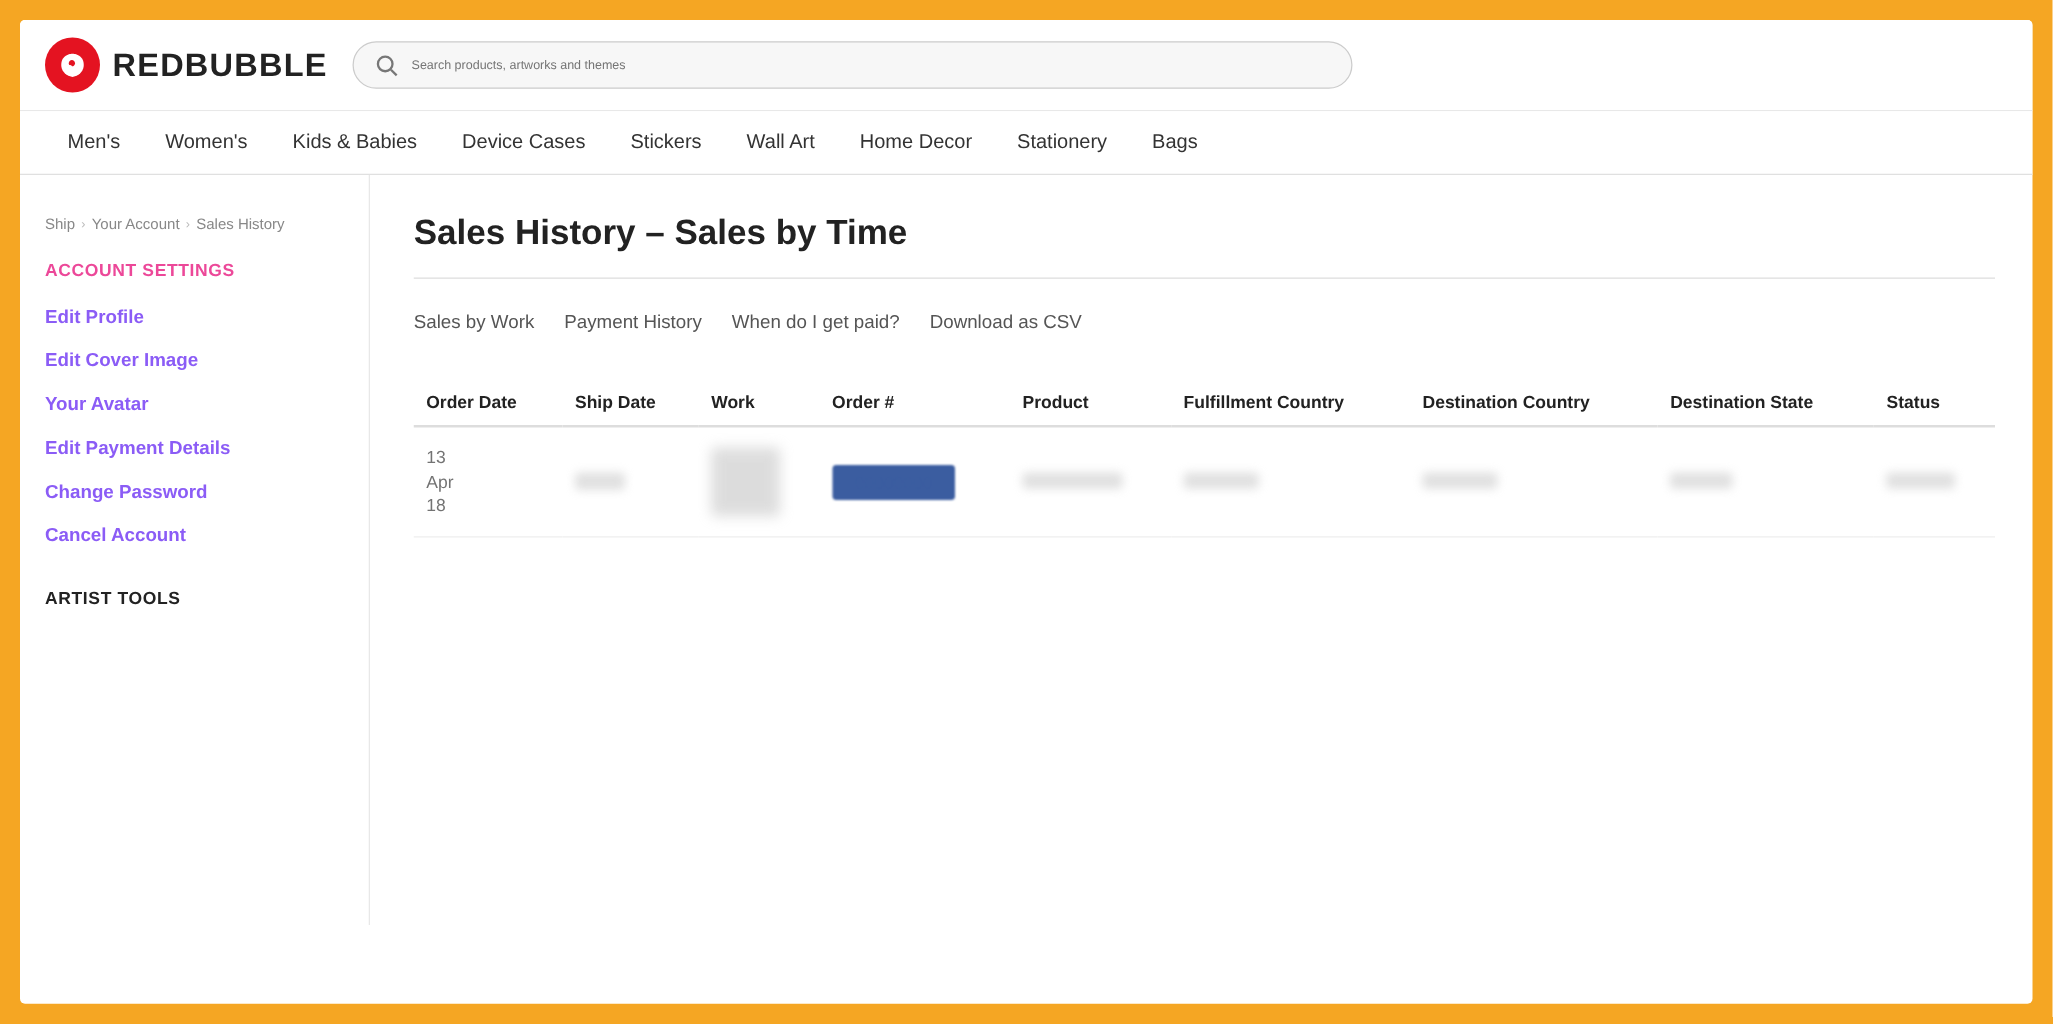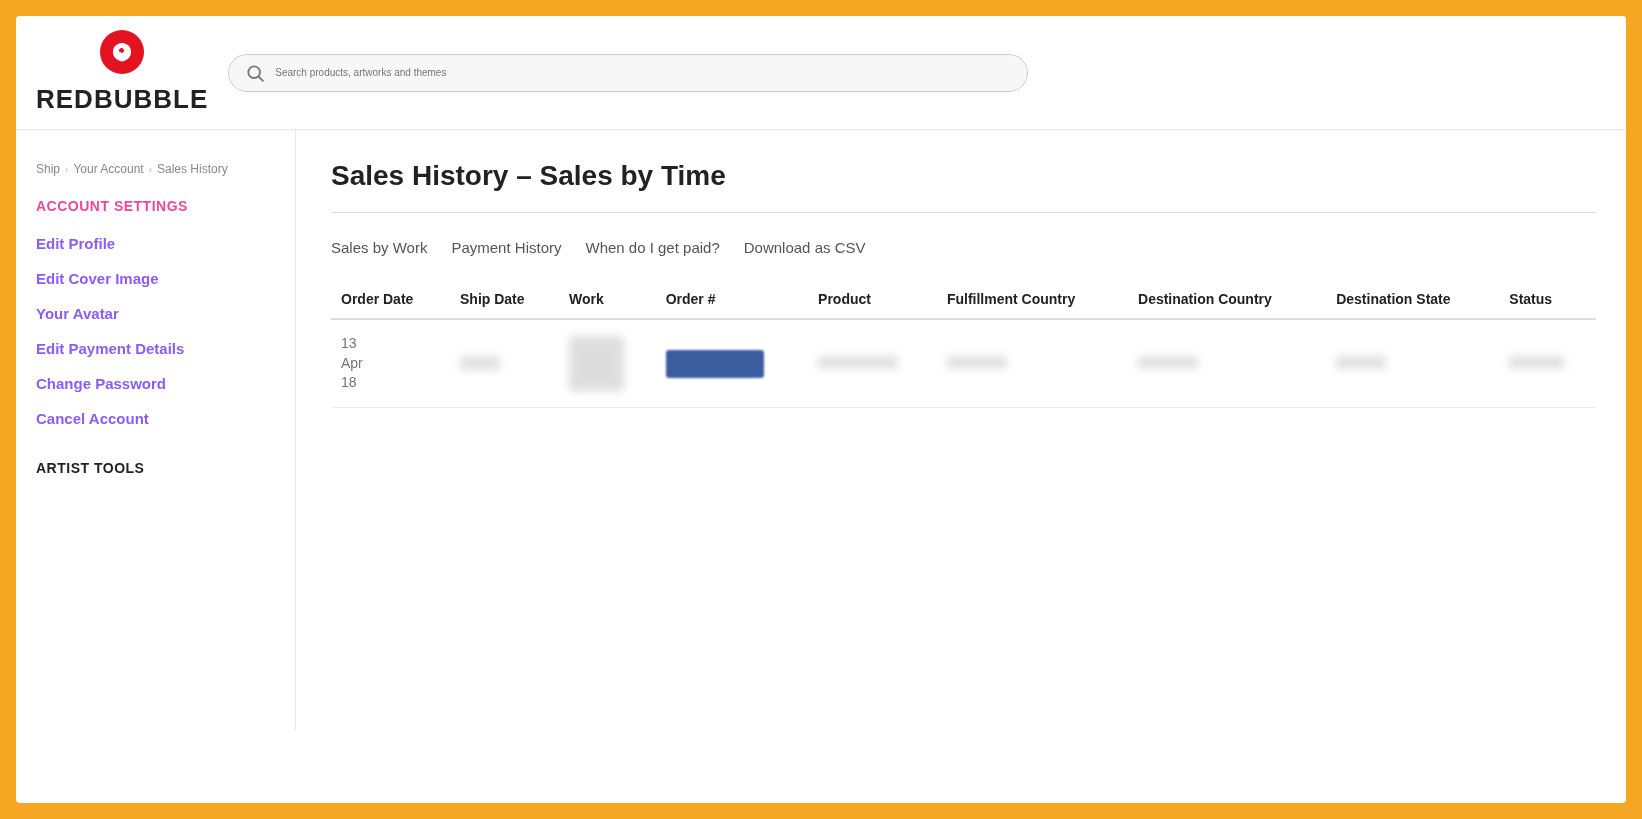--- a/index.html
+++ b/index.html
@@ -25,21 +25,20 @@
       display: flex;
       align-items: center;
       gap: 20px;
       border-bottom: 1px solid #e8e8e8;
     }
     .logo-area {
       display: flex;
       align-items: center;
       gap: 10px;
       text-decoration: none;
-      flex-direction: column;
     }
     .logo-icon {
       width: 44px;
       height: 44px;
       background: #E41321;
       border-radius: 50%;
       display: flex;
       align-items: center;
       justify-content: center;
       color: #fff;
@@ -170,21 +169,21 @@
     .divider {
       border: none;
       border-top: 1px solid #ddd;
       margin-bottom: 22px;
     }
 
     
     .sub-nav {
       display: flex;
       gap: 24px;
-      margin-bottom: 20px;
+      margin-bottom: 32px;
       flex-wrap: wrap;
     }
     .sub-nav a {
       color: #555;
       text-decoration: none;
       font-size: 15px;
       padding: 4px 0;
       border-bottom: 2px solid transparent;
     }
 
@@ -258,20 +257,31 @@
 
     <div class="search-bar">
       <svg class="search-icon-svg" viewBox="0 0 24 24" fill="none" stroke="#777" stroke-width="2.2">
         <circle cx="11" cy="11" r="7"></circle>
         <line x1="16.5" y1="16.5" x2="22" y2="22"></line>
       </svg>
       <input type="text" placeholder="Search products, artworks and themes" style="">
     </div>
   </header>
 
+  <nav class="main-nav">
+    <a href="#">Men's</a>
+    <a href="#">Women's</a>
+    <a href="#">Kids &amp; Babies</a>
+    <a href="#">Device Cases</a>
+    <a href="#">Stickers</a>
+    <a href="#">Wall Art</a>
+    <a href="#">Home Decor</a>
+    <a href="#">Stationery</a>
+    <a href="#">Bags</a>
+  </nav>
 
   <div class="content-area">
 
     <aside class="sidebar">
 
       <nav class="breadcrumb">
         <a href="#">Ship</a>
         <span class="sep">›</span>
         <a href="#">Your Account</a>
         <span class="sep">›</span>

